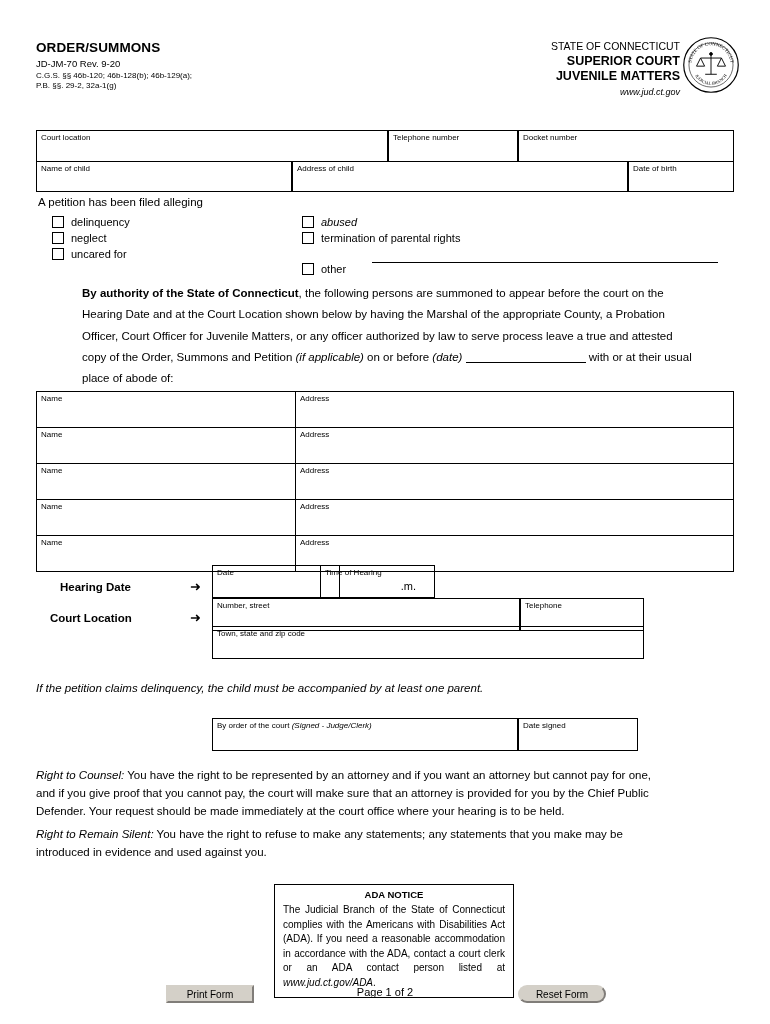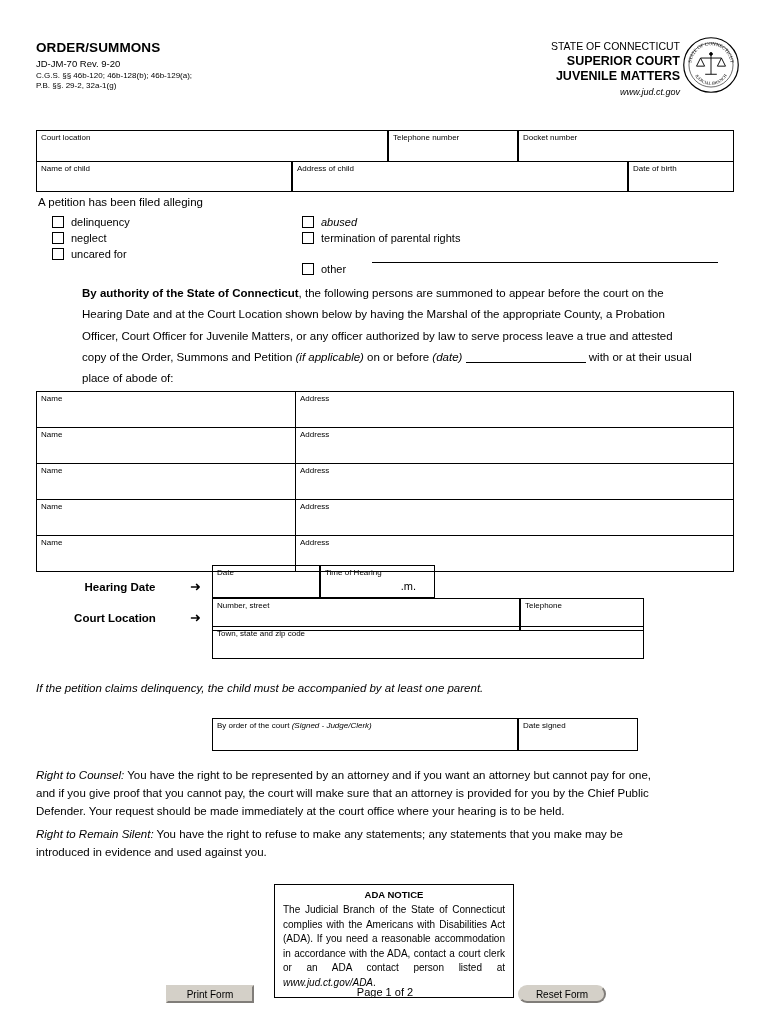--- a/index.html
+++ b/index.html
@@ -150,21 +150,21 @@
     vertical-align: top;
     padding: 2px 4px;
     font-size: 8px;
   }
   .natable td.c1 { width: 250px; }
   
   .side-label {
     position: absolute;
     font-size: 11.5px;
     font-weight: bold;
-    text-align: center;
+    text-align: left;
   }
   .arrow {
     position: absolute;
     font-size: 13px;
     line-height: 1;
   }
   .ampm {
     position: absolute;
     font-size: 11px;
   }
@@ -338,21 +338,21 @@
     </tr>
   </tbody>
     </table>
 
   <div class="side-label" style="left:60px; top:581px; width:120px;">Hearing Date</div>
   <div class="arrow" style="left:190px; top:580px;">➜</div>
 
   <div class="side-label" style="left:50px; top:612px; width:130px;">Court Location</div>
   <div class="arrow" style="left:190px; top:611px;">➜</div>
 
-  <div class="box" style="left:212px; top:565px; width:108px; height:33px;">
+  <div class="box" style="left:212px; top:565px; width:128px; height:33px;">
     <span class="box-label">Date</span>
   </div>
   <div class="box" style="left:320px; top:565px; width:115px; height:33px;">
     <span class="box-label">Time of Hearing</span>
     <span class="ampm" style="left:auto; right:18px; top:14px; position:absolute;">.m.</span>
   </div>
 
   <div class="box" style="left:212px; top:598px; width:308px; height:33px;">
     <span class="box-label">Number, street</span>
   </div>

